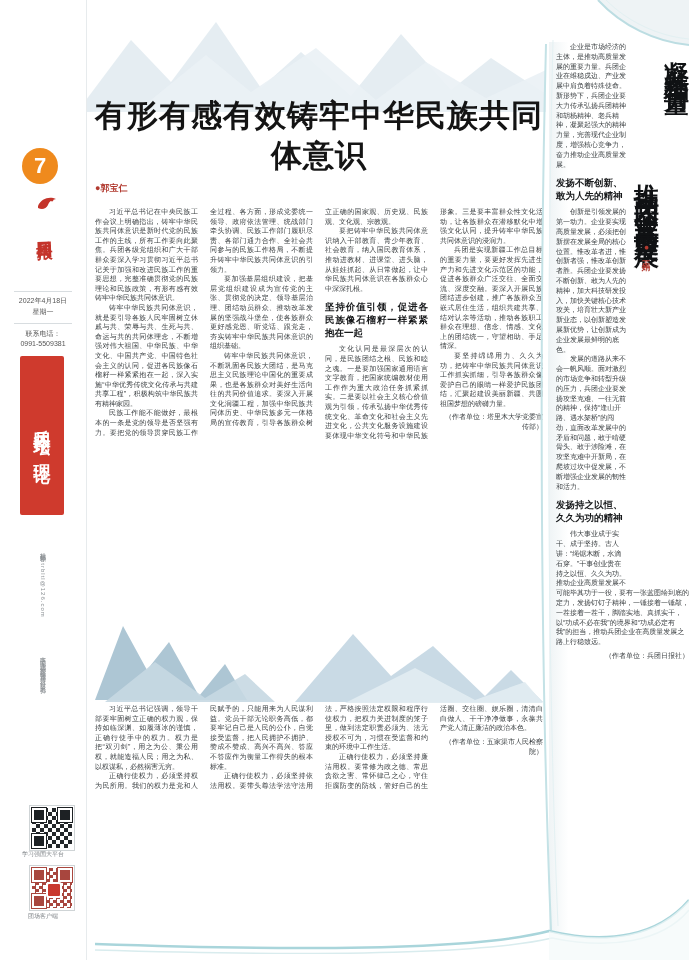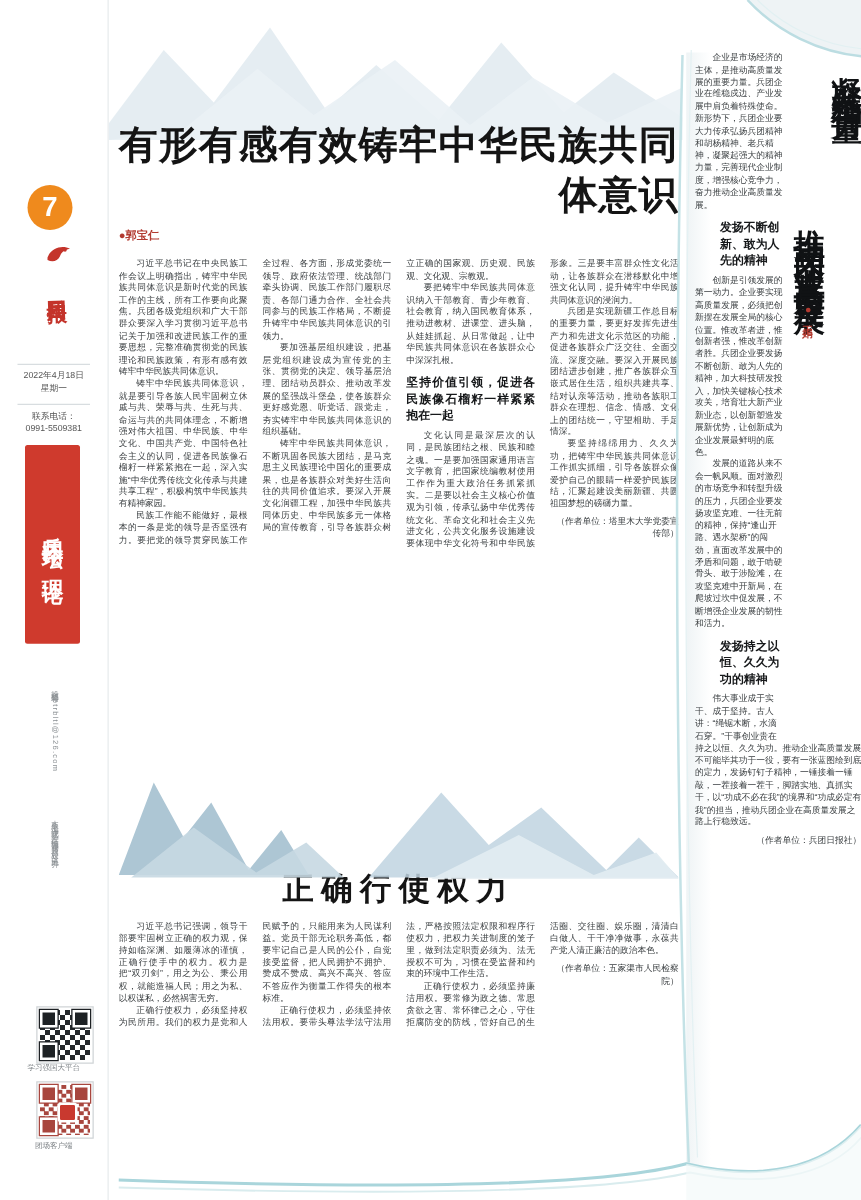--- a/index.html
+++ b/index.html
@@ -31,21 +31,21 @@
   .qr.qr-red{background:repeating-conic-gradient(#a8463e 0% 25%, #ffffff 0% 50%) 0 0 / 7px 7px;}
   .qr.qr-red .f{background:#a8463e;box-shadow:0 0 0 1px #a8463e;}
   .qr .dot{position:absolute;left:14px;top:14px;width:12px;height:12px;border-radius:3px;background:#c9392f;border:2px solid #fff;}
   .qr-label{position:absolute;left:0;width:86px;text-align:center;color:#7c8185;font-size:6px;}
 
   
   .art{position:absolute;pointer-events:none;}
 
   
   .main-article{position:absolute;left:95px;top:96px;width:448px;}
-  .headline-1{margin:0;text-align:right;font-size:31px;font-weight:700;color:#141414;letter-spacing:1px;line-height:40px;}
+  .headline-1{margin:0;text-align:center;font-size:31px;font-weight:700;color:#141414;letter-spacing:1px;line-height:40px;}
   .byline{text-align:left;color:#b23a30;font-size:9px;font-weight:700;margin-top:6px;}
   .cols{column-gap:12px;text-align:justify;position:relative;z-index:2;}
   .cols-main{margin-top:12px;height:462px;column-count:4;overflow:hidden;}
   .body-p{margin:0;padding:0;font-size:7px;line-height:9.6px;color:#3c4043;text-indent:14px;}
   .sub-head{margin:7px 0 5px 0;font-size:9.5px;line-height:13px;color:#16181a;font-weight:700;break-inside:avoid;}
   .attribution{font-size:7px;color:#3c4043;text-align:right;margin-top:4px;}
 
   
   .bottom-article{position:absolute;left:95px;top:694px;width:448px;}
   .headline-2{margin:0;text-align:center;font-size:25px;font-weight:700;color:#141414;letter-spacing:6px;}
@@ -53,21 +53,21 @@
 
   
   .right-article{position:absolute;left:549px;top:42px;width:133px;height:890px;overflow:hidden;
     background:linear-gradient(90deg, rgba(190,210,216,0.25), rgba(255,255,255,0) 14%);padding-left:7px;}
   .v-headline-wrap{float:right;display:flex;flex-direction:row-reverse;gap:5px;height:545px;margin-left:6px;}
   .vh{writing-mode:vertical-rl;text-orientation:upright;font-weight:700;color:#101214;font-size:25px;letter-spacing:6px;line-height:1;}
   .vh-2{margin-top:122px;}
   .vcol2{display:flex;flex-direction:column;align-items:center;}
   .v-byline{writing-mode:vertical-rl;text-orientation:upright;color:#b23a30;font-size:8.5px;font-weight:700;margin-top:12px;letter-spacing:2px;}
   .right-article .body-p{font-size:7px;line-height:9.8px;}
-  .right-article .sub-head{font-size:9.5px;text-align:left;margin-left:20px;}
+  .right-article .sub-head{font-size:9.5px;text-align:left;}
 
   .fold-overlay{position:absolute;left:0;top:0;pointer-events:none;z-index:5;}
 </style>
 </head>
 <body>
 
 <div class="page">
 
   <svg class="art" style="left:86px;top:0;" width="460" height="112" viewBox="0 0 460 112">
     <path d="M0,100 L45,40 L85,82 L130,22 L175,88 L215,52 L265,96 L315,34 L365,90 L405,58 L460,94 L460,112 L0,112 Z" fill="#dce7ee" opacity="0.75"></path>
@@ -140,21 +140,20 @@
         <p class="body-p">要把铸牢中华民族共同体意识纳入干部教育、青少年教育、社会教育，纳入国民教育体系，推动进教材、进课堂、进头脑，从娃娃抓起、从日常做起，让中华民族共同体意识在各族群众心中深深扎根。</p>
         <h3 class="sub-head">坚持价值引领，促进各民族像石榴籽一样紧紧抱在一起</h3>
         <p class="body-p">文化认同是最深层次的认同，是民族团结之根、民族和睦之魂。一是要加强国家通用语言文字教育，把国家统编教材使用工作作为重大政治任务抓紧抓实。二是要以社会主义核心价值观为引领，传承弘扬中华优秀传统文化、革命文化和社会主义先进文化，公共文化服务设施建设要体现中华文化符号和中华民族形象。三是要丰富群众性文化活动，让各族群众在潜移默化中增强文化认同，提升铸牢中华民族共同体意识的浸润力。</p>
         <p class="body-p">兵团是实现新疆工作总目标的重要力量，要更好发挥先进生产力和先进文化示范区的功能，促进各族群众广泛交往、全面交流、深度交融。要深入开展民族团结进步创建，推广各族群众互嵌式居住生活，组织共建共享、结对认亲等活动，推动各族职工群众在理想、信念、情感、文化上的团结统一，守望相助、手足情深。</p>
         <p class="body-p">要坚持绵绵用力、久久为功，把铸牢中华民族共同体意识工作抓实抓细，引导各族群众像爱护自己的眼睛一样爱护民族团结，汇聚起建设美丽新疆、共圆祖国梦想的磅礴力量。</p>
         <div class="attribution">（作者单位：塔里木大学党委宣传部）</div>
       </div>
   </section>
 
   <section class="bottom-article">
-    <h2 class="headline-2">正确行使权力</h2>
     <div class="cols cols-bottom">
         <p class="body-p">习近平总书记强调，领导干部要牢固树立正确的权力观，保持如临深渊、如履薄冰的谨慎，正确行使手中的权力。权力是把“双刃剑”，用之为公、秉公用权，就能造福人民；用之为私、以权谋私，必然祸害无穷。</p>
         <p class="body-p">正确行使权力，必须坚持权为民所用。我们的权力是党和人民赋予的，只能用来为人民谋利益。党员干部无论职务高低，都要牢记自己是人民的公仆，自觉接受监督，把人民拥护不拥护、赞成不赞成、高兴不高兴、答应不答应作为衡量工作得失的根本标准。</p>
         <p class="body-p">正确行使权力，必须坚持依法用权。要带头尊法学法守法用法，严格按照法定权限和程序行使权力，把权力关进制度的笼子里，做到法定职责必须为、法无授权不可为，习惯在受监督和约束的环境中工作生活。</p>
         <p class="body-p">正确行使权力，必须坚持廉洁用权。要常修为政之德、常思贪欲之害、常怀律己之心，守住拒腐防变的防线，管好自己的生活圈、交往圈、娱乐圈，清清白白做人、干干净净做事，永葆共产党人清正廉洁的政治本色。</p>
         <div class="attribution">（作者单位：五家渠市人民检察院）</div>
       </div>
   </section>
 
   <section class="right-article">

